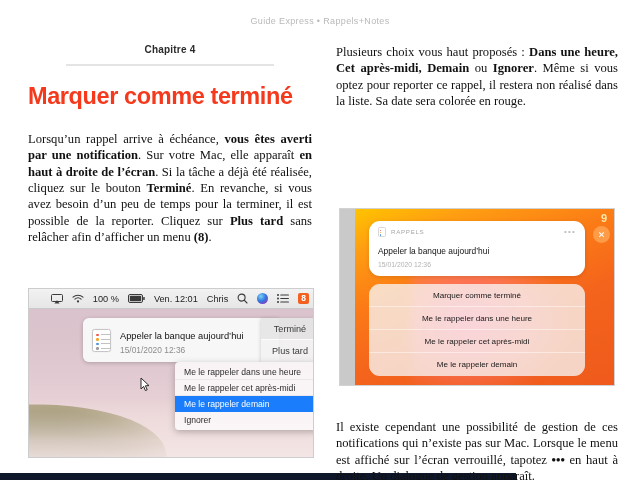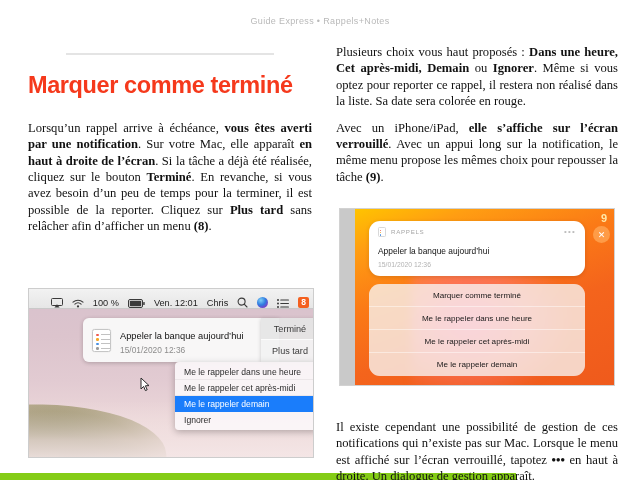--- a/index.html
+++ b/index.html
@@ -10,21 +10,21 @@
     font-family: "Liberation Serif", serif;
     overflow: hidden;
     position: relative;
   }
 
   .page {
     position: absolute;
     left: 0; top: 0;
     width: 516px; height: 480px;
     background: #ffffff;
-    border-bottom: 7px solid #84cc16;
+    border-bottom: 7px solid #0f172a;
   }
 
   
   .running-head {
     position: absolute;
     top: 16px; left: 0; width: 640px;
     text-align: center;
     font-family: "Liberation Sans", sans-serif;
     font-size: 9px;
     letter-spacing: .35px;
@@ -109,21 +109,21 @@
     position: absolute; left:0; right:0; bottom: 0; height: 56px;
     background: linear-gradient(rgba(238,219,219,0) 0%, rgba(242,226,226,.75) 70%, rgba(244,230,230,.9) 100%);
   }
 
   
   .menubar {
     position: absolute; left: 0; top: 0; right: 0;
     height: 20px;
     background: linear-gradient(#f2f2f2, #e6e6e6);
     border-bottom: 1px solid #c9c9c9;
-    display: flex; align-items: flex-end;
+    display: flex; align-items: center;
     justify-content: flex-end;
     padding-right: 4px;
     gap: 9px;
     font-family: "Liberation Sans", sans-serif;
     font-size: 9px;
     color: #1d1d1d;
   }
   .mb-ico { display: flex; align-items: center; }
   .mb-text { font-size: 9.2px; white-space: nowrap; }
   .mb-badge {
@@ -315,20 +315,21 @@
 </style>
 </head>
 <body>
 
 <div class="page">
 
   <div class="running-head">Guide Express • Rappels+Notes</div>
 
   <div class="col-left">
 
+    <div class="chapter-label">Chapitre 4</div>
     <div class="chapter-rule"></div>
     <h1 class="chapter-title">Marquer comme terminé</h1>
 
     <p class="body para-left-1">
       <span>Lorsqu’un rappel arrive à échéance, </span><b>vous êtes averti par une notification</b><span>. Sur votre Mac, elle apparaît </span><b>en haut à droite de l’écran</b><span>. Si la tâche a déjà été réalisée, cliquez sur le bouton </span><b>Terminé</b><span>. En revanche, si vous avez besoin d’un peu de temps pour la terminer, il est possible de la reporter. Cliquez sur </span><b>Plus tard</b><span> sans relâcher afin d’afficher un menu </span><b>(8)</b><span>.</span>
     </p>
   </div>
 
   <div class="mac-shot">
     <div class="mac-wall">
@@ -413,23 +414,20 @@
     <div class="cursor">
       <svg width="11" height="15" viewBox="0 0 11 15">
           <path d="M1 1 L1 12 L3.6 9.4 L5.4 13.6 L7.2 12.8 L5.4 8.8 L9 8.6 Z" fill="#ffffff" stroke="#2b2b2b" stroke-width="1"></path>
         </svg>
     </div>
   </div>
 
   <div class="col-right">
     <p class="body">
       <span>Plusieurs choix vous haut proposés : </span><b>Dans une heure, Cet après-midi, Demain</b><span> ou </span><b>Ignorer</b><span>. Même si vous optez pour reporter ce rappel, il restera non réalisé dans la liste. Sa date sera colorée en rouge.</span>
-    </p>
-    <p class="body">
-      <span>Avec un iPhone/iPad, </span><b>elle s’affiche sur l’écran verrouillé</b><span>. Avec un appui long sur la notification, le même menu propose les mêmes choix pour repousser la tâche </span><b>(9)</b><span>.</span>
     </p>
   </div>
 
   <div class="ios-shot">
     <div class="ios-bg"></div>
     <div class="ios-gutter"></div>
 
     <div class="ios-badge">9</div>
     <div class="ios-close">✕</div>
 

